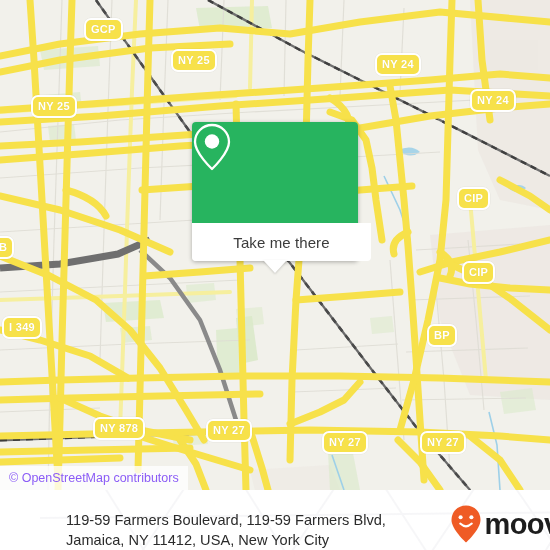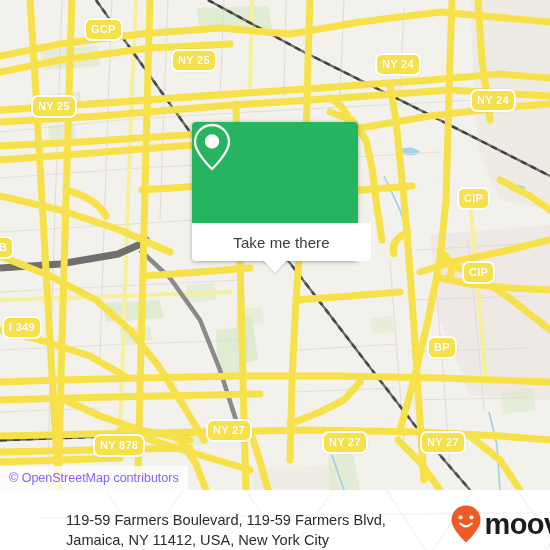--- a/index.html
+++ b/index.html
@@ -268,23 +268,23 @@
 
     <div class="shield" style="left:84px;  top:18px;">GCP</div>
     <div class="shield" style="left:171px; top:49px;">NY 25</div>
     <div class="shield" style="left:375px; top:53px;">NY 24</div>
     <div class="shield" style="left:470px; top:89px;">NY 24</div>
     <div class="shield" style="left:31px;  top:95px;">NY 25</div>
     <div class="shield" style="left:457px; top:187px;">CIP</div>
     <div class="shield" style="left:462px; top:261px;">CIP</div>
     <div class="shield" style="left:-8px;  top:236px;">B</div>
     <div class="shield" style="left:2px;   top:316px;">I 349</div>
-    <div class="shield" style="left:427px; top:336px;">BP</div>
+    <div class="shield" style="left:427px; top:324px;">BP</div>
     <div class="shield" style="left:206px; top:419px;">NY 27</div>
-    <div class="shield" style="left:93px;  top:434px;">NY 878</div>
+    <div class="shield" style="left:93px;  top:417px;">NY 878</div>
     <div class="shield" style="left:322px; top:431px;">NY 27</div>
     <div class="shield" style="left:420px; top:431px;">NY 27</div>
 
     <div class="popup">
       <div class="popup-head">
         <svg width="40" height="50" viewBox="0 0 40 50">
           <path d="M20 3 C10.6 3 3 10.6 3 20 C3 31 20 47 20 47 C20 47 37 31 37 20 C37 10.6 29.4 3 20 3 Z" fill="none" stroke="#ffffff" stroke-width="2.3" stroke-linejoin="round"></path>
           <circle cx="20" cy="19.5" r="7.2" fill="#ffffff"></circle>
         </svg>
       </div>

